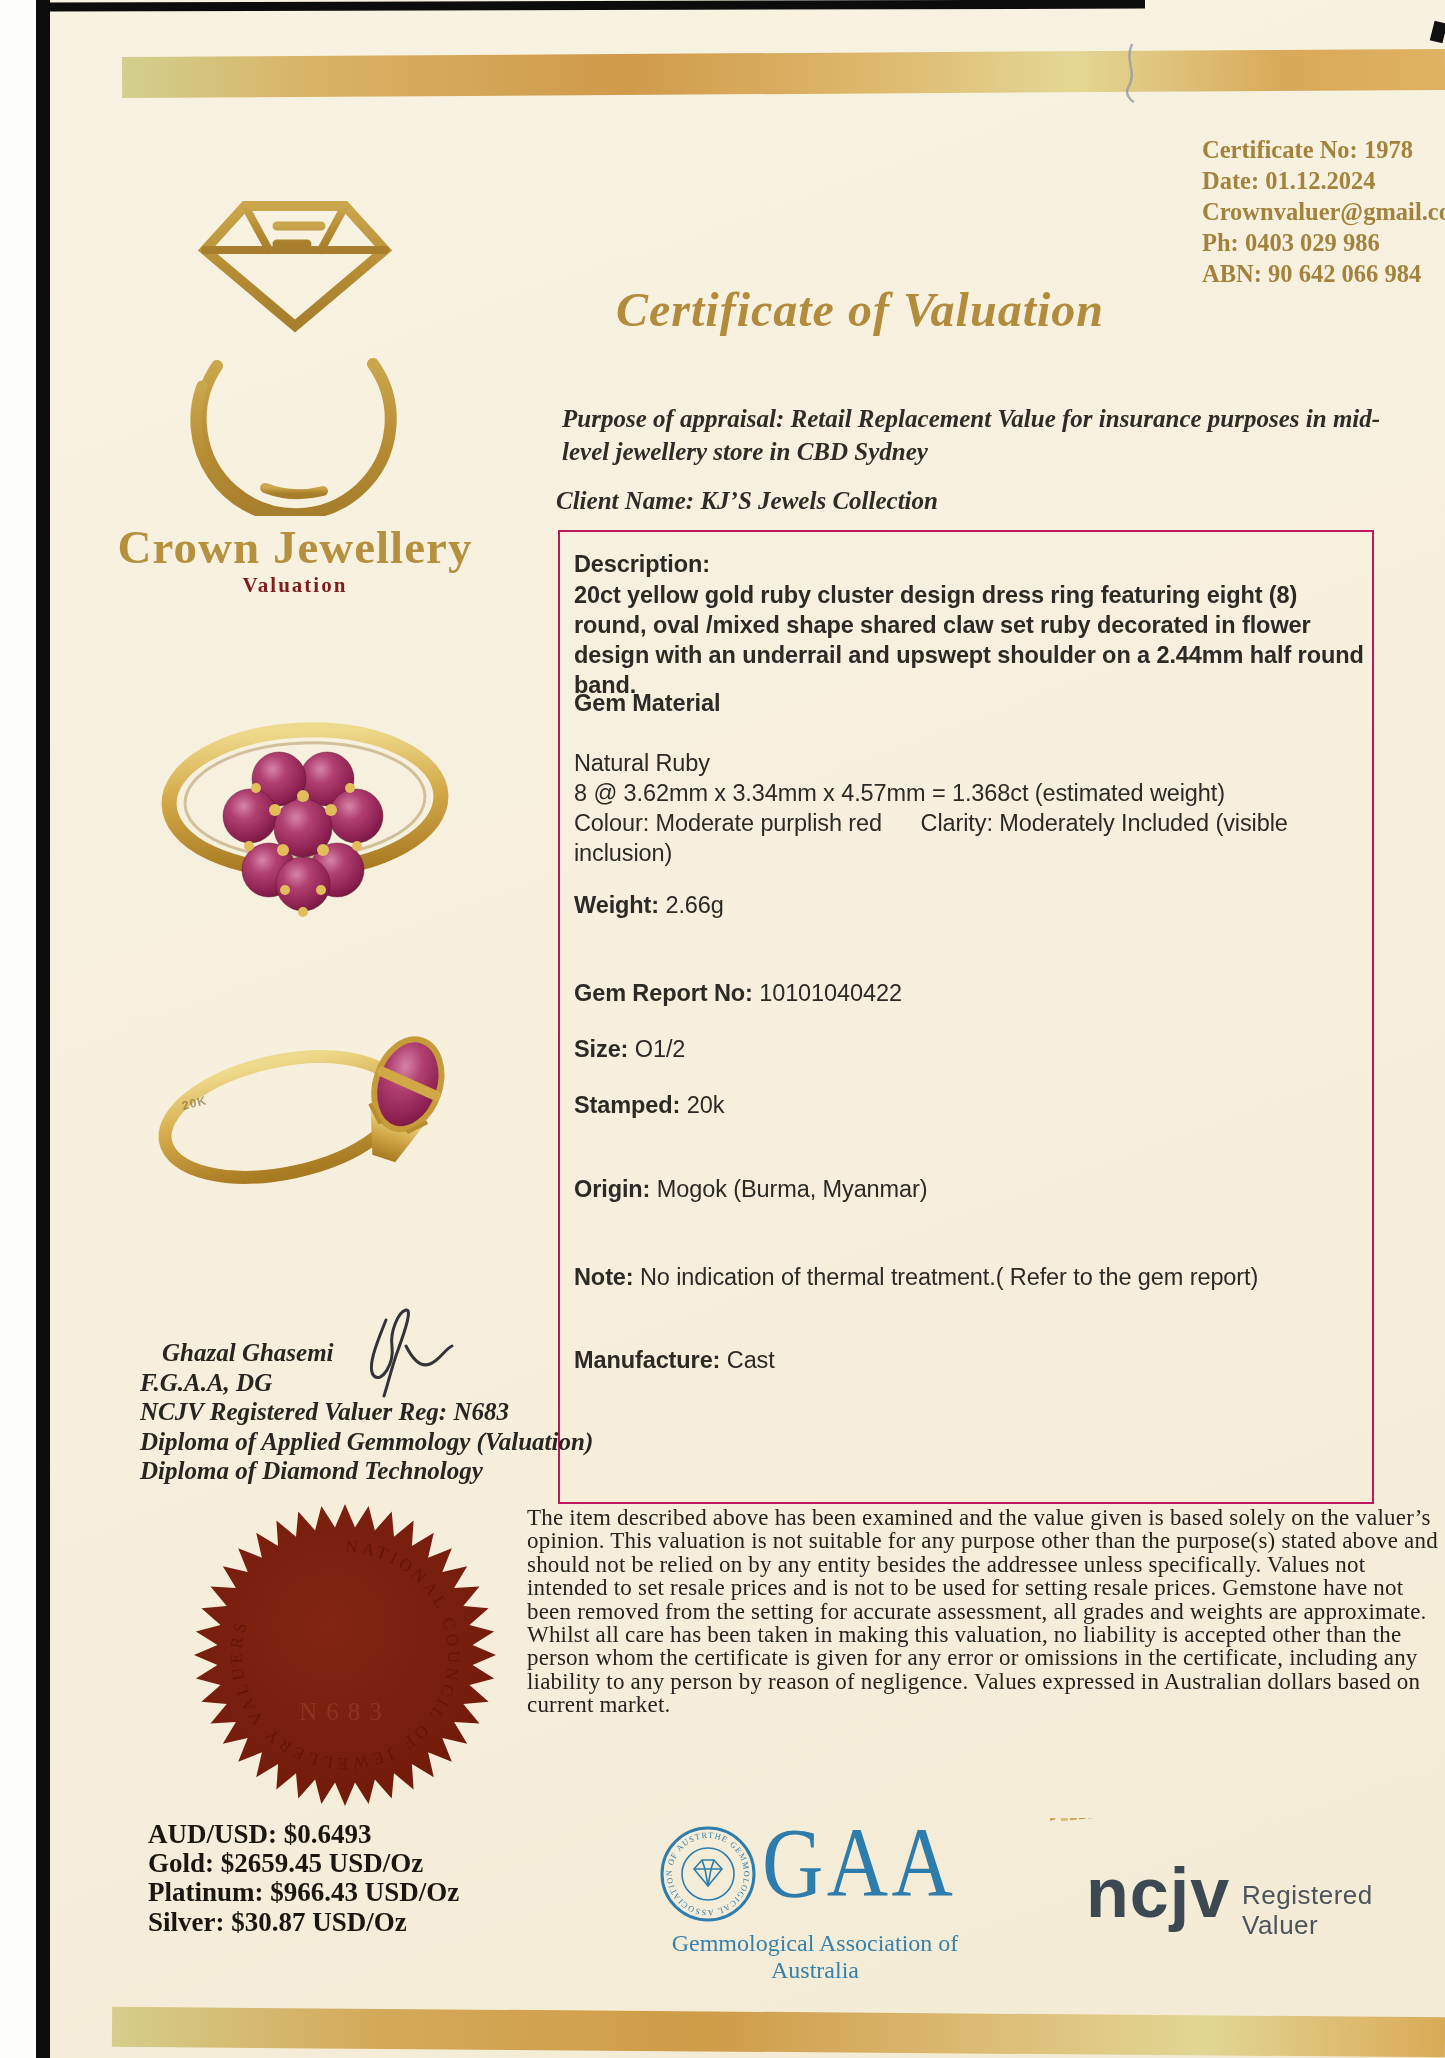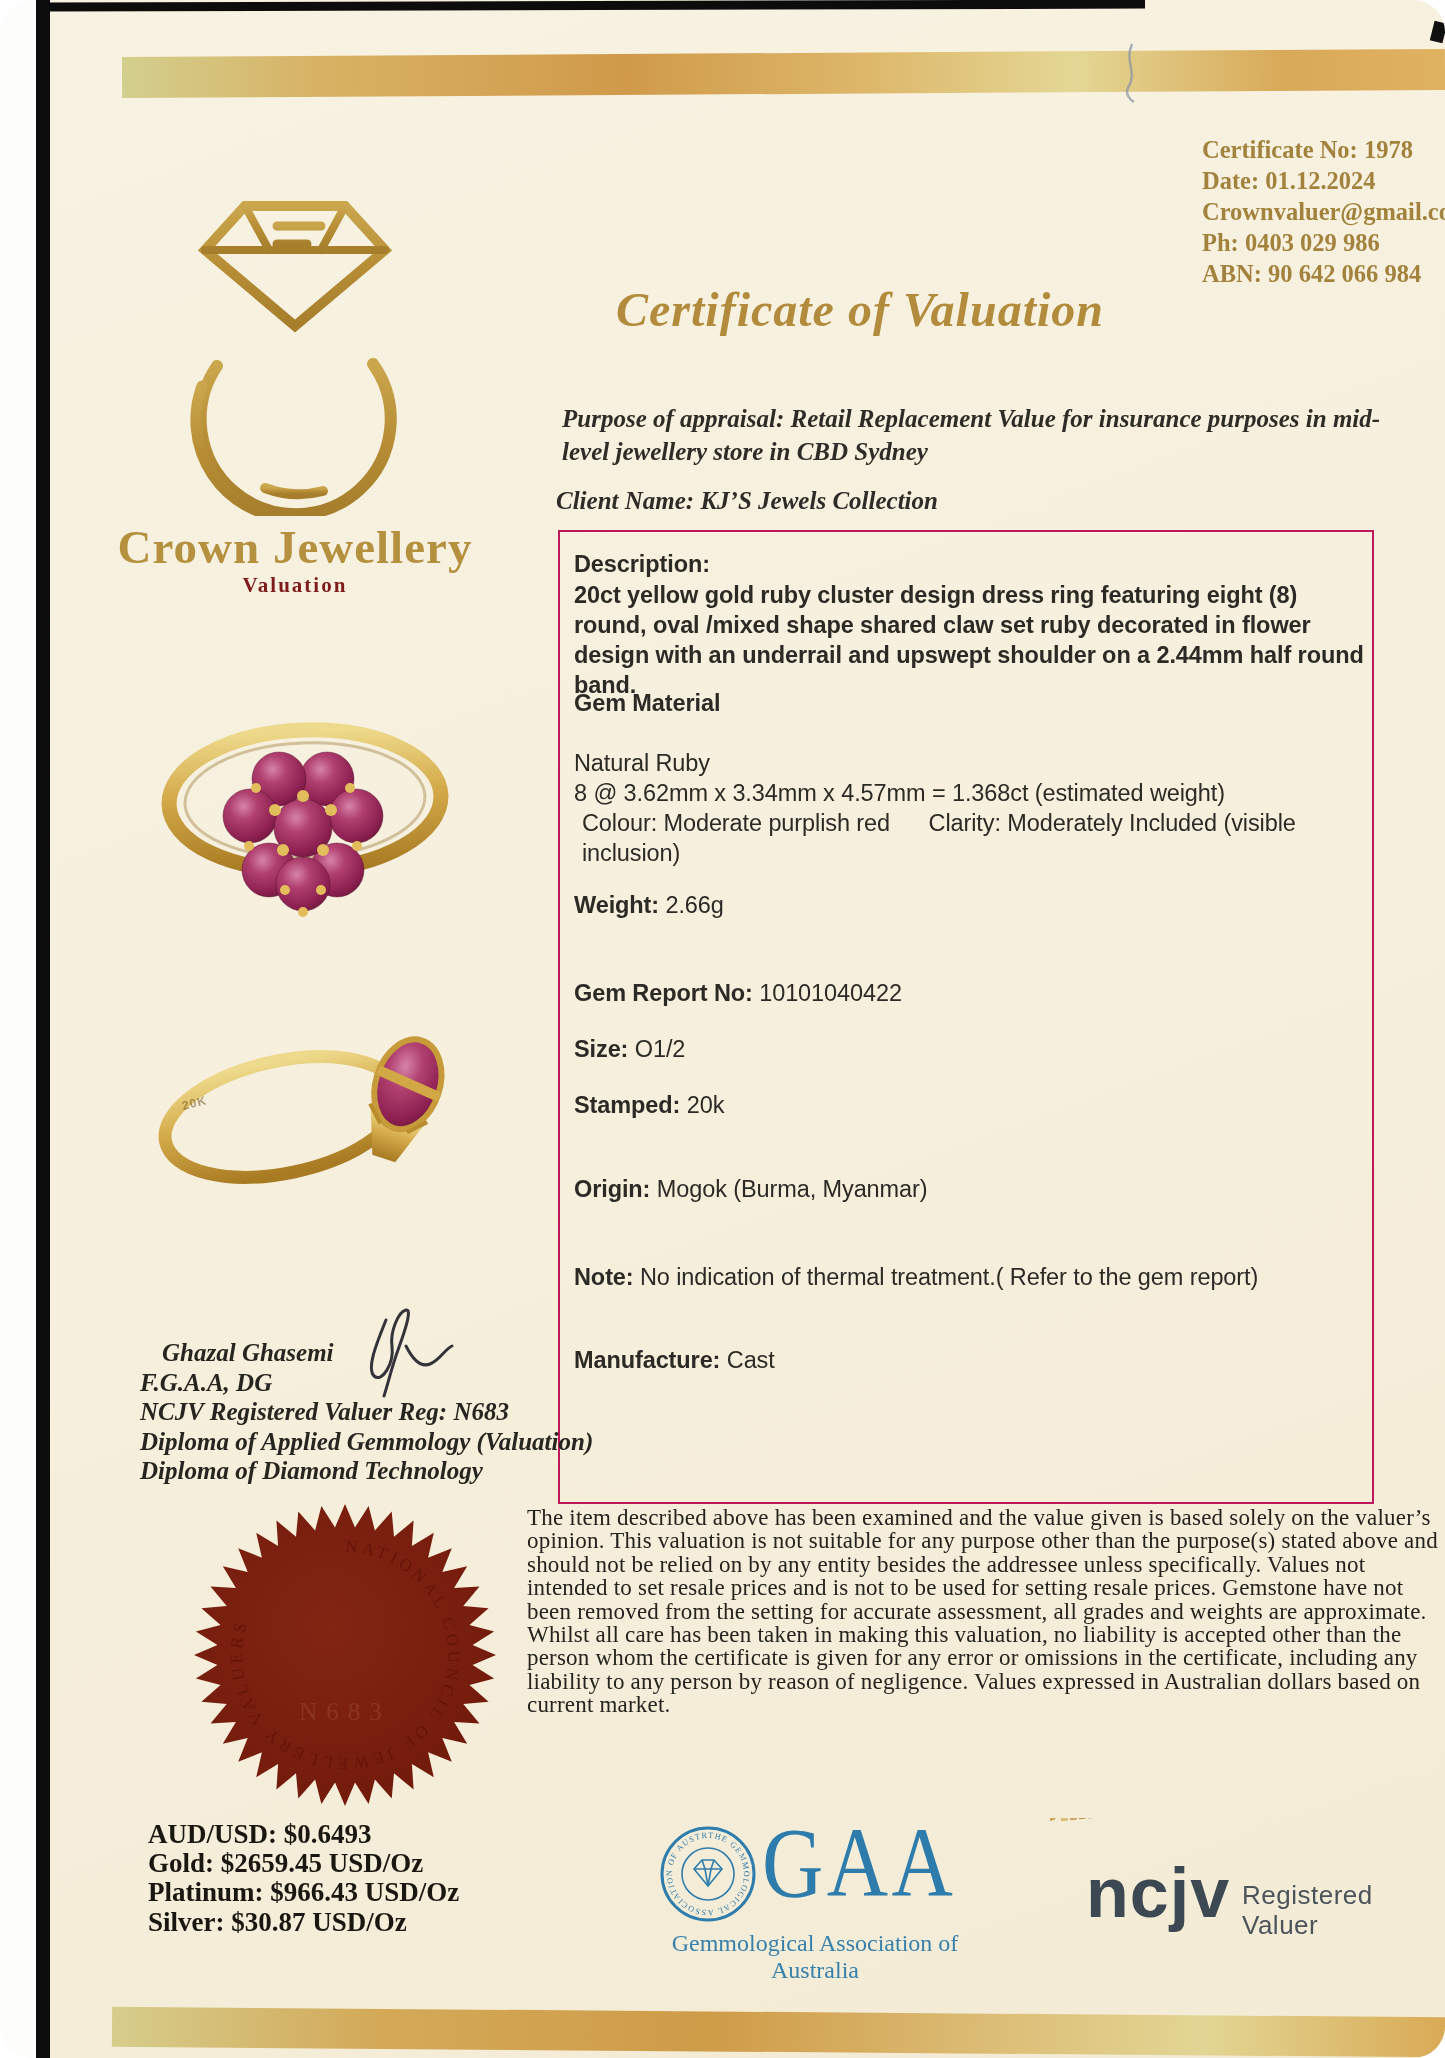--- a/index.html
+++ b/index.html
@@ -1,17 +1,17 @@
 <!DOCTYPE html>
 <html><head>
 <meta charset="utf-8">
 <style>
   html,body{margin:0;padding:0;background:#ffffff;}
   #stage{position:relative;width:1445px;height:2058px;background:#fdfdfb;overflow:hidden;
-         font-family:"Liberation Serif",serif;border-radius:32px;}
+         font-family:"Liberation Serif",serif;}
   .abs{position:absolute;}
   .cream{background:linear-gradient(160deg,#f8f2e2 0%,#f6efdc 55%,#f3ebd5 100%);}
   .serif-b{font-family:"Liberation Serif",serif;font-weight:bold;}
   .serif-bi{font-family:"Liberation Serif",serif;font-weight:bold;font-style:italic;}
   .sans{font-family:"Liberation Sans",sans-serif;}
   .goldtxt{color:#a2823c;}
   .boxrow{position:absolute;left:14px;color:#2b2a25;font-family:"Liberation Sans",sans-serif;
           font-size:23.5px;line-height:30px;letter-spacing:-0.1px;}
   .boxrow b{font-weight:bold;}
   .vline{font-size:25px;line-height:29.6px;color:#26251f;}
@@ -69,21 +69,21 @@
 
   <div class="abs serif-bi" style="left:562px;top:402px;width:845px;font-size:25px;line-height:33px;color:#2e2c27;">Purpose of appraisal: Retail Replacement Value for insurance purposes in mid-level jewellery store in CBD Sydney</div>
   <div class="abs serif-bi" style="left:556px;top:487px;font-size:25px;color:#2e2c27;">Client Name: KJ’S Jewels Collection</div>
 
   <div class="abs" style="left:558px;top:530px;width:812px;height:970px;border:2px solid #be185d;">
     <div class="boxrow" style="top:17px;"><b>Description:</b></div>
     <div class="boxrow" style="top:48px;width:792px;font-weight:bold;">20ct yellow gold ruby cluster design dress ring featuring eight (8) round, oval /mixed shape shared claw set ruby decorated in flower design with an underrail and upswept shoulder on a 2.44mm half round band.</div>
     <div class="boxrow" style="top:156px;"><b>Gem Material</b></div>
     <div class="boxrow" style="top:216px;">Natural Ruby</div>
     <div class="boxrow" style="top:246px;text-align:center;">8 @ 3.62mm x 3.34mm x 4.57mm = 1.368ct (estimated weight)</div>
-    <div class="boxrow" style="top:276px;width:788px;margin-left:8px;">Colour: Moderate purplish red&nbsp;&nbsp;&nbsp;&nbsp;&nbsp;&nbsp;Clarity: Moderately Included (visible inclusion)</div>
+    <div class="boxrow" style="top:276px;width:788px;">Colour: Moderate purplish red&nbsp;&nbsp;&nbsp;&nbsp;&nbsp;&nbsp;Clarity: Moderately Included (visible inclusion)</div>
     <div class="boxrow" style="top:358px;"><b>Weight:</b><span> 2.66g</span></div>
     <div class="boxrow" style="top:446px;"><b>Gem Report No:</b><span> 10101040422</span></div>
     <div class="boxrow" style="top:502px;"><b>Size:</b><span> O1/2</span></div>
     <div class="boxrow" style="top:558px;"><b>Stamped:</b><span> 20k</span></div>
     <div class="boxrow" style="top:642px;"><b>Origin:</b><span> Mogok (Burma, Myanmar)</span></div>
     <div class="boxrow" style="top:730px;"><b>Note:</b><span> No indication of thermal treatment.( Refer to the gem report)</span></div>
     <div class="boxrow" style="top:813px;"><b>Manufacture:</b><span> Cast</span></div>
   </div>
 
   <svg class="abs" style="left:148px;top:700px;" width="315" height="238" viewBox="0 0 315 238">

